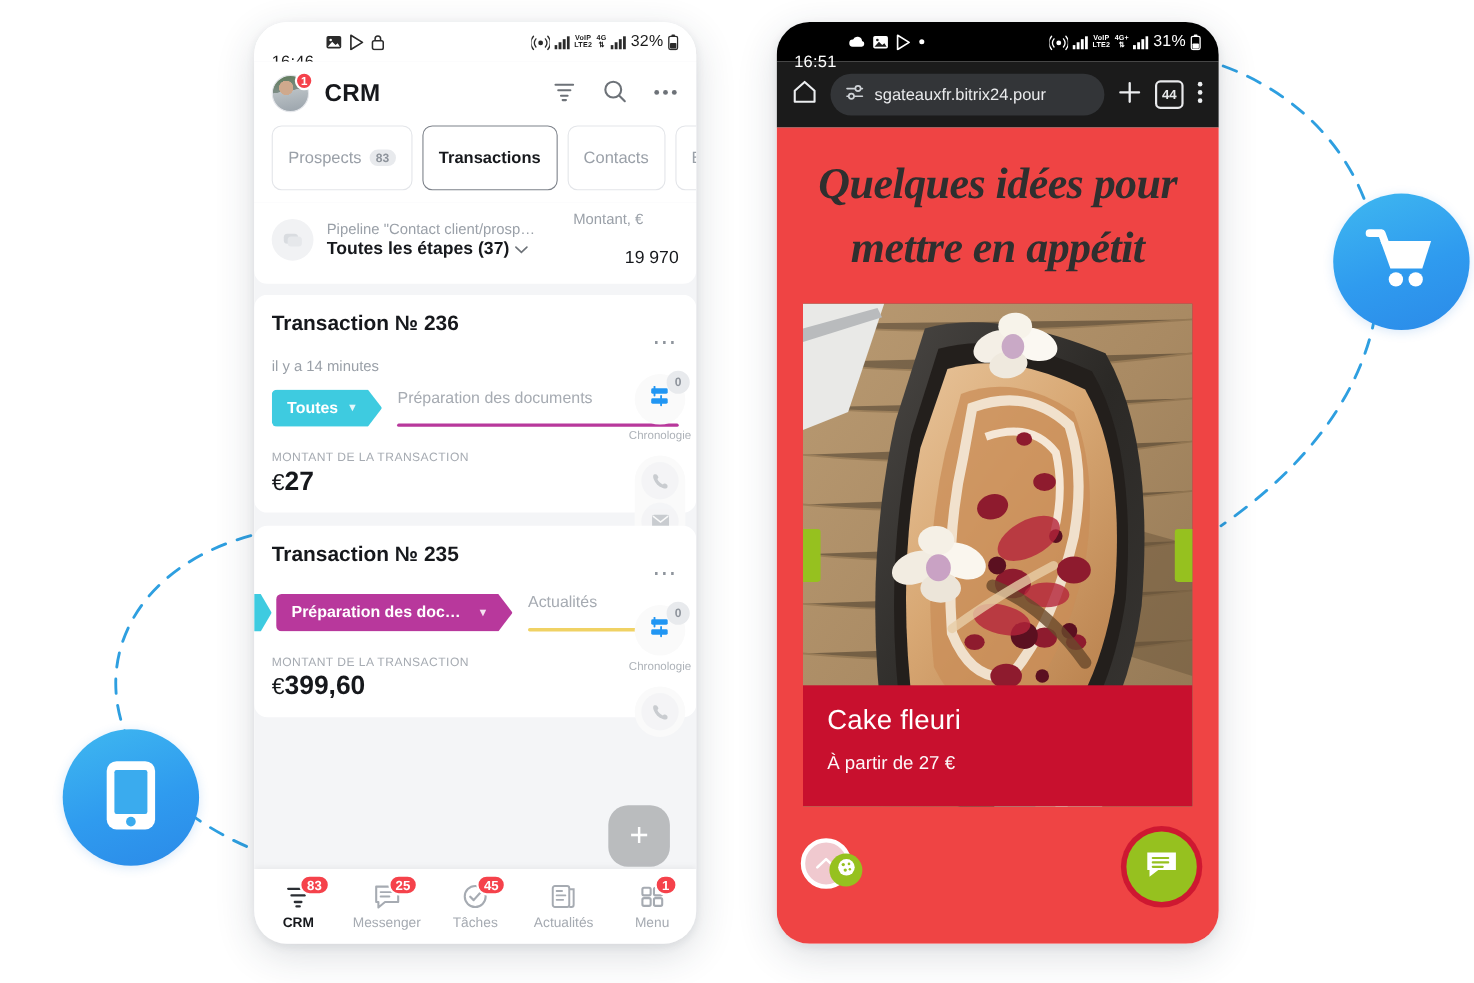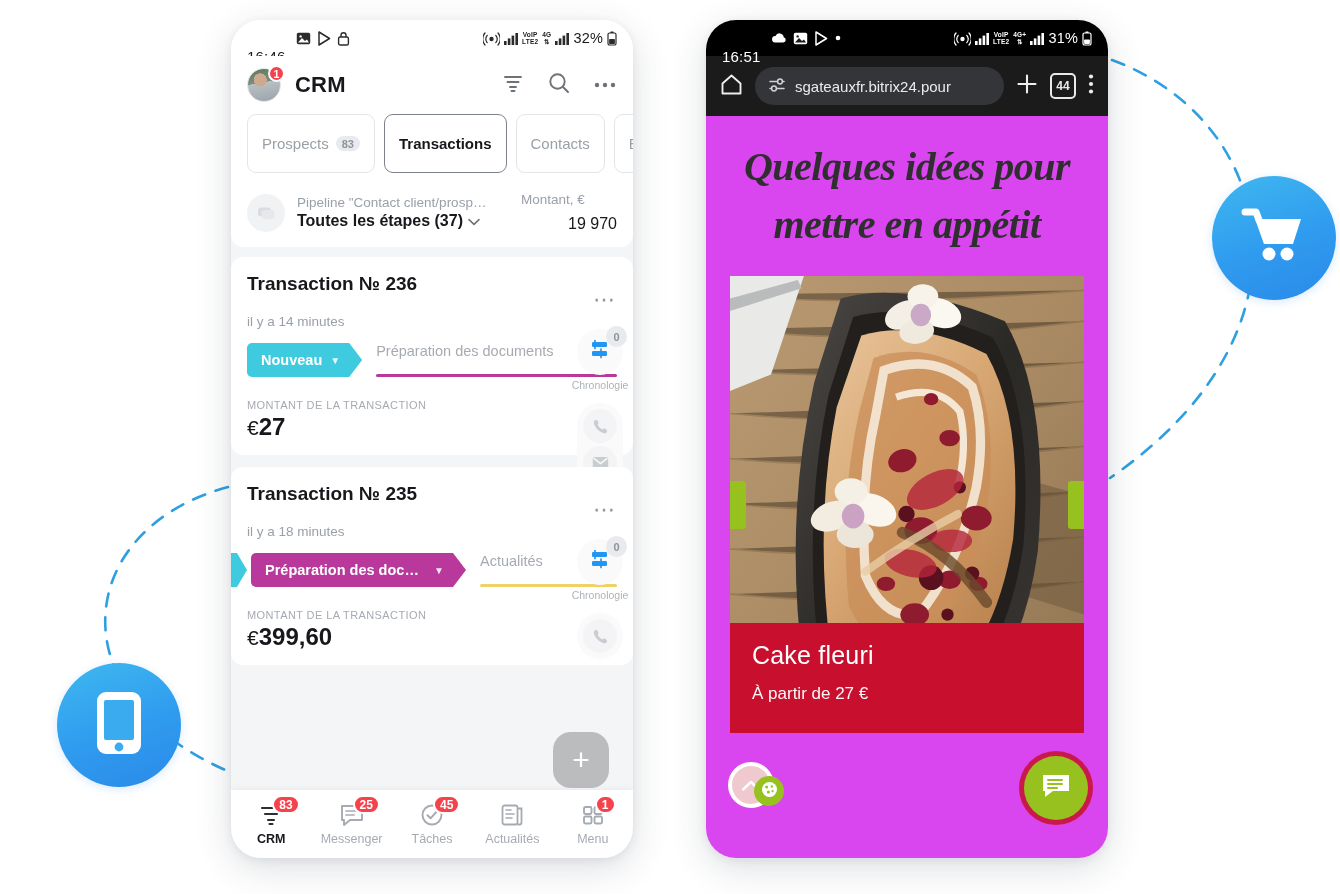--- a/index.html
+++ b/index.html
@@ -90,21 +90,21 @@
     padding:8px 16px 14px 16px; display:flex; align-items:center; gap:12px;
   }
   .pipe-ico {
     width:38px; height:38px; border-radius:50%; background:#f1f2f4; flex:none;
     display:flex; align-items:center; justify-content:center;
   }
   .pipe-texts { display:flex; flex-direction:column; gap:2px; min-width:0; }
   .pipe-sub { font-size:13.5px; color:#9aa0a8; white-space:nowrap;
               overflow:hidden; text-overflow:ellipsis; max-width:200px; }
   .pipe-main { font-size:16px; color:#16181c; font-weight:600; display:flex; gap:5px;}
-  .pipe-amt { margin-left:auto; display:flex; flex-direction:column; gap:8px; text-align:left; }
+  .pipe-amt { margin-left:auto; display:flex; flex-direction:column; gap:19px; text-align:left; }
   .pipe-amt .lbl { font-size:13.5px; color:#9aa0a8; }
   .pipe-amt .val { font-size:16px; color:#16181c;margin-left:47px; }
 
   .cards-scroll { flex:1; overflow:hidden; padding:0 0 0 0; }
   .deal-card {
     background:#fff; border-radius:12px; margin:0 0 12px 0; padding:16px 16px 14px 16px;
     position:relative;
   }
   .deal-top { display:flex; align-items:flex-start;flex-direction:column; }
   .deal-title { font-size:19px; font-weight:700; color:#16181c; }
@@ -185,21 +185,21 @@
   }
   .omnibox {
     flex:1; height:38px; border-radius:19px; background:#333538; display:flex;
     align-items:center; gap:9px; padding:0 14px; color:#e9eaec; font-size:15px;
     overflow:hidden; white-space:nowrap;
   }
   .tabcount {
     width:26px; height:26px; border-radius:5px; border:2px solid #e9eaec; color:#e9eaec;
     font-size:12px; font-weight:700; display:flex; align-items:center; justify-content:center;
   }
-  .site { height:742px; background:#d946ef; position:relative; overflow:hidden; }
+  .site { height:742px; background:#ef4444; position:relative; overflow:hidden; }
   .site-h {
     text-align:center; color:#2f2f2f; padding:22px 18px 8px 18px;
     font-family:"Liberation Serif", serif; font-style:italic; font-weight:700;
     font-size:40px; line-height:1.45; letter-spacing:-.5px;
   }
   .hero { position:relative; margin:14px 24px 0 24px; height:457px; overflow:hidden; background:#7a6a55; }
   .hero-photo { position:absolute; inset:0; }
   .car-arrow {
     position:absolute; top:50%; transform:translateY(-50%); width:40px; height:48px;
     background:#96c11f; display:flex; align-items:center; justify-content:center;
@@ -398,21 +398,21 @@
 
         <div class="deal-card">
           <div class="deal-top">
             <div class="deal-title">Transaction № 236</div>
             <div class="deal-dots">⋯</div>
           </div>
           <div class="deal-time">il y a 14 minutes</div>
 
           <div class="stages">
             <div class="stage-pill" id="d1-pill" style="background: rgb(62, 203, 224);">
-              <span class="txt">Nouveau</span>
+              <span class="txt">Toutes</span>
               <span class="caret">▼</span>
             </div>
             <div class="stage-next">
               <div class="nm">Préparation des documents</div>
               <div class="rule" id="d1-rule" style="background: rgb(184, 56, 156);"></div>
             </div>
           </div>
 
           <div class="amount-block">
             <div class="amount-lbl">MONTANT DE LA TRANSACTION</div>
@@ -455,21 +455,20 @@
               </div>
             </div>
           </div>
         </div>
 
         <div class="deal-card">
           <div class="deal-top">
             <div class="deal-title">Transaction № 235</div>
             <div class="deal-dots">⋯</div>
           </div>
-          <div class="deal-time">il y a 18 minutes</div>
 
           <div class="stages" style="margin-left:-16px;">
             <div class="stage-pre">
               <svg width="16" height="34" viewBox="0 0 16 34">
                   <path d="M0 0 H6 L16 17 L6 34 H0 Z" fill="#3ecbe0"></path>
                 </svg>
             </div>
             <div class="stage-pill" id="d2-pill" style="margin-left: 7px; background: rgb(184, 56, 156);">
               <span class="txt">Préparation des docume…</span>
               <span class="caret">▼</span>

